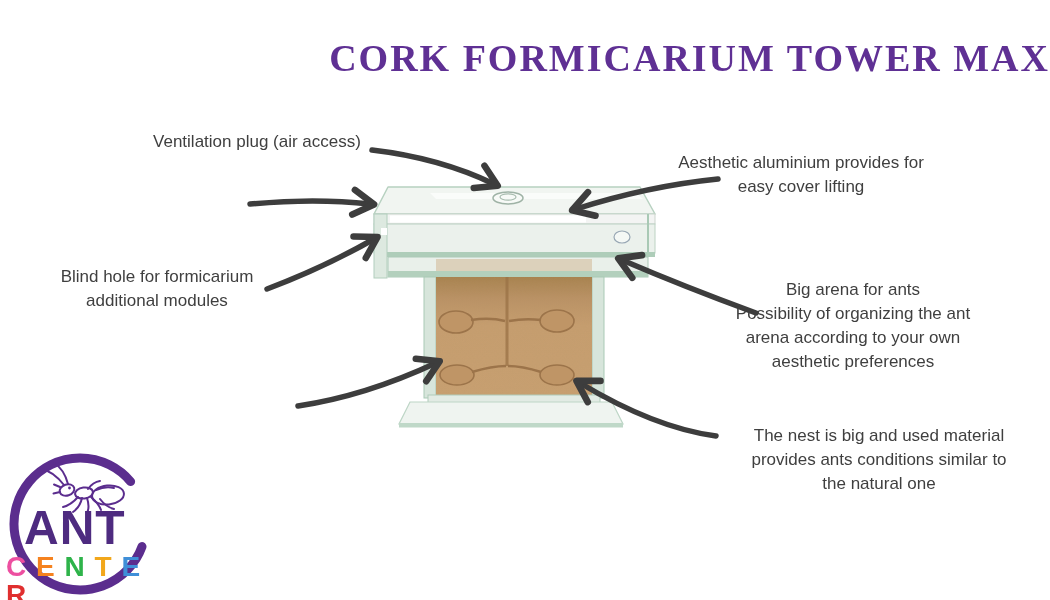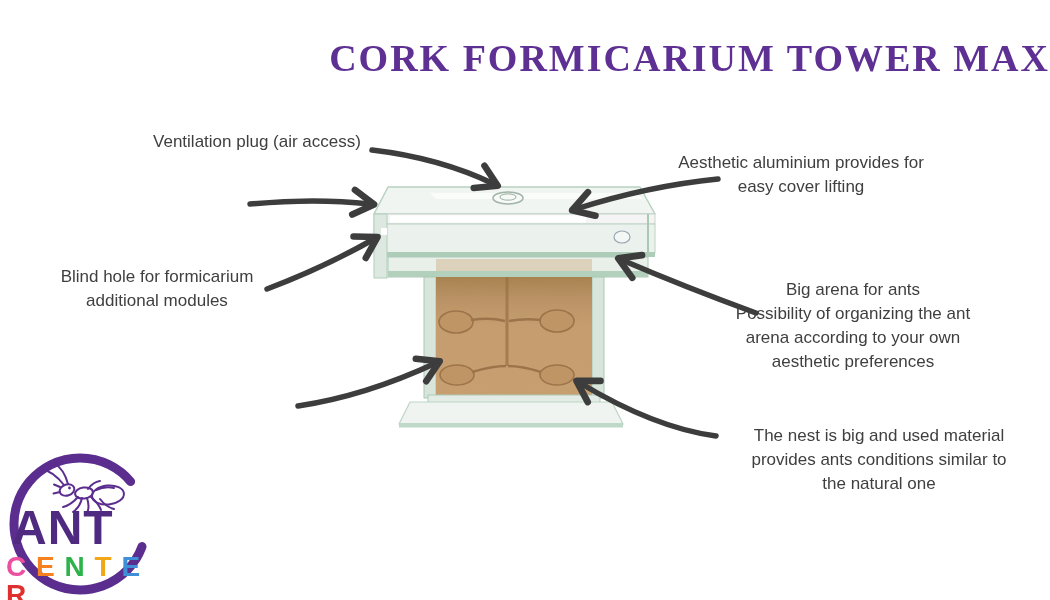--- a/index.html
+++ b/index.html
@@ -18,21 +18,21 @@
     font-size:17px;line-height:24px;color:#3f3f3f;
   }
   .co-ventilation{left:137px;top:130px;width:240px;}
   .co-gasket{left:36px;top:175px;width:220px;}
   .co-blind-hole{left:32px;top:265px;width:250px;}
   .co-observe{left:91px;top:375px;width:220px;}
   .co-aluminium{left:664px;top:151px;width:274px;}
   .co-arena{left:716px;top:278px;width:274px;}
   .co-nest{left:720px;top:424px;width:276px;margin-left:21px;}
   .logo-ant{
-    position:absolute;left:12px;top:504px;width:130px;margin:0;
+    position:absolute;left:24px;top:504px;width:130px;margin:0;
     font-size:48px;line-height:48px;font-weight:700;letter-spacing:1px;color:#4e2b80;
   }
   .logo-center{
     position:absolute;left:6px;top:553px;width:140px;
     font-size:28px;line-height:28px;font-weight:700;letter-spacing:1px;
   }
   .logo-center span{display:inline-block;}
   .lc-0{color:#ed4fa0;} .lc-1{color:#f5821f;} .lc-2{color:#2eb34a;}
   .lc-3{color:#f2a71b;} .lc-4{color:#3f8fd8;} .lc-5{color:#e02f2f;}
 </style>

